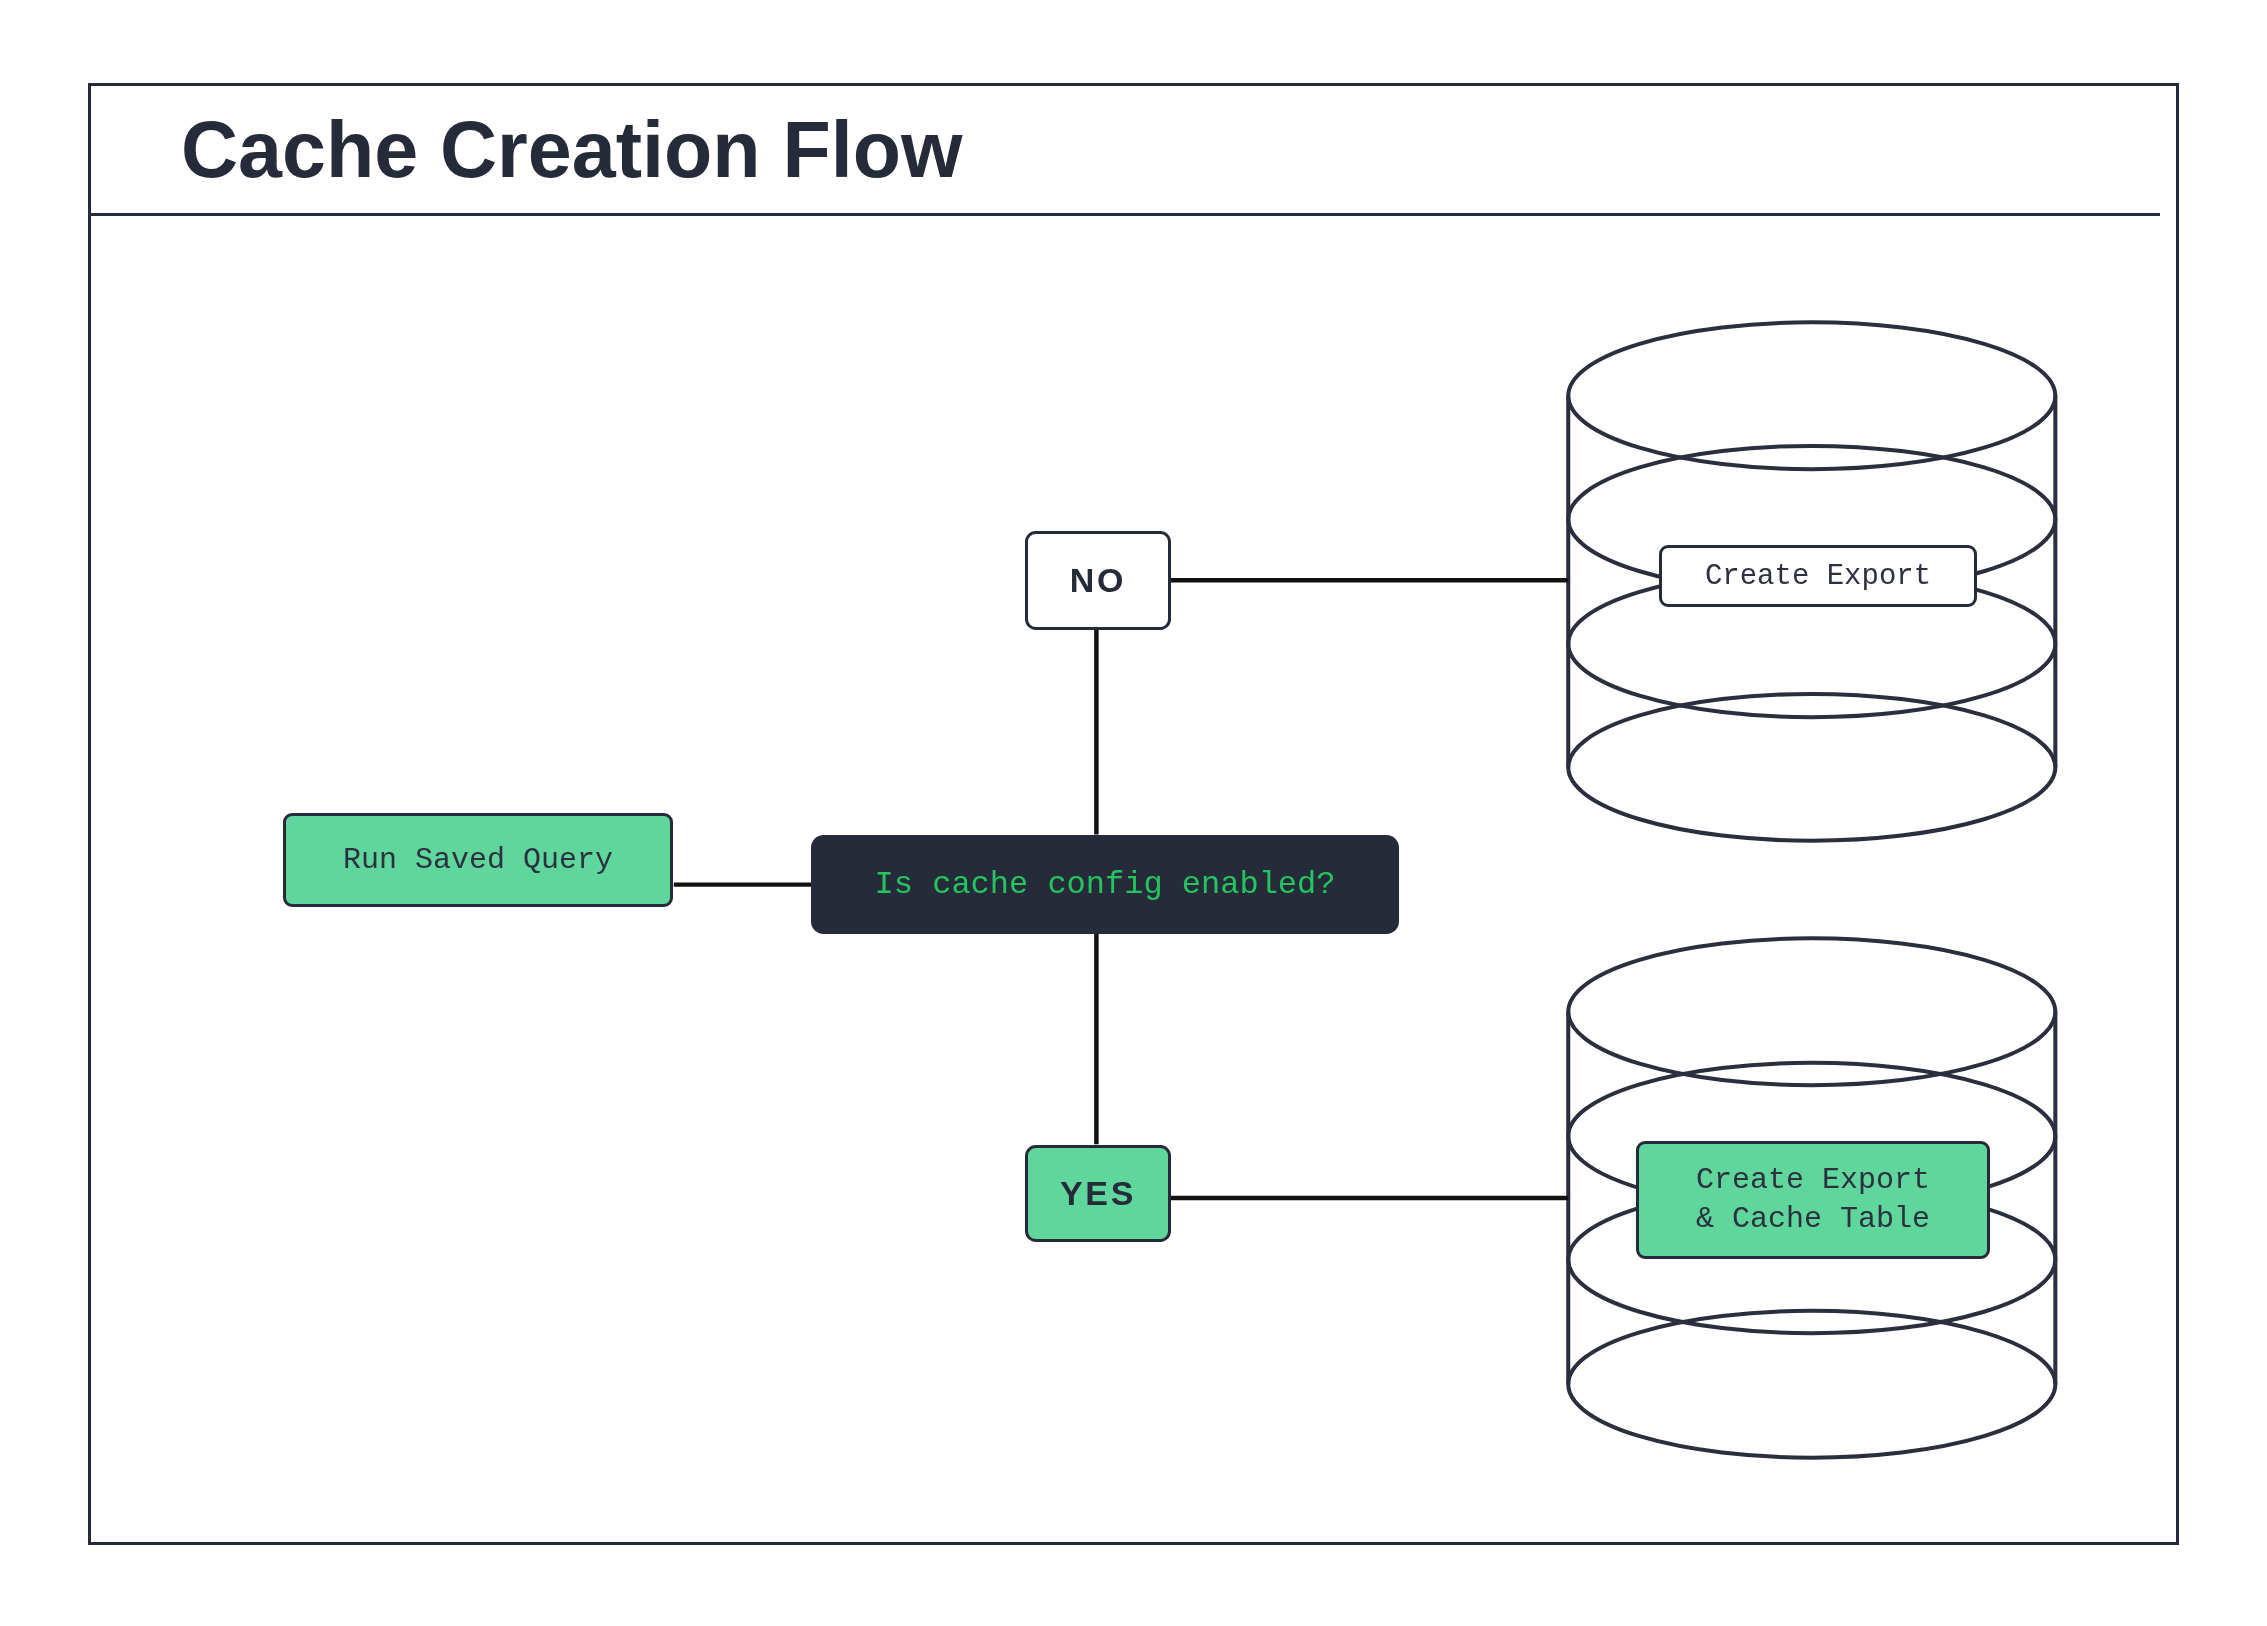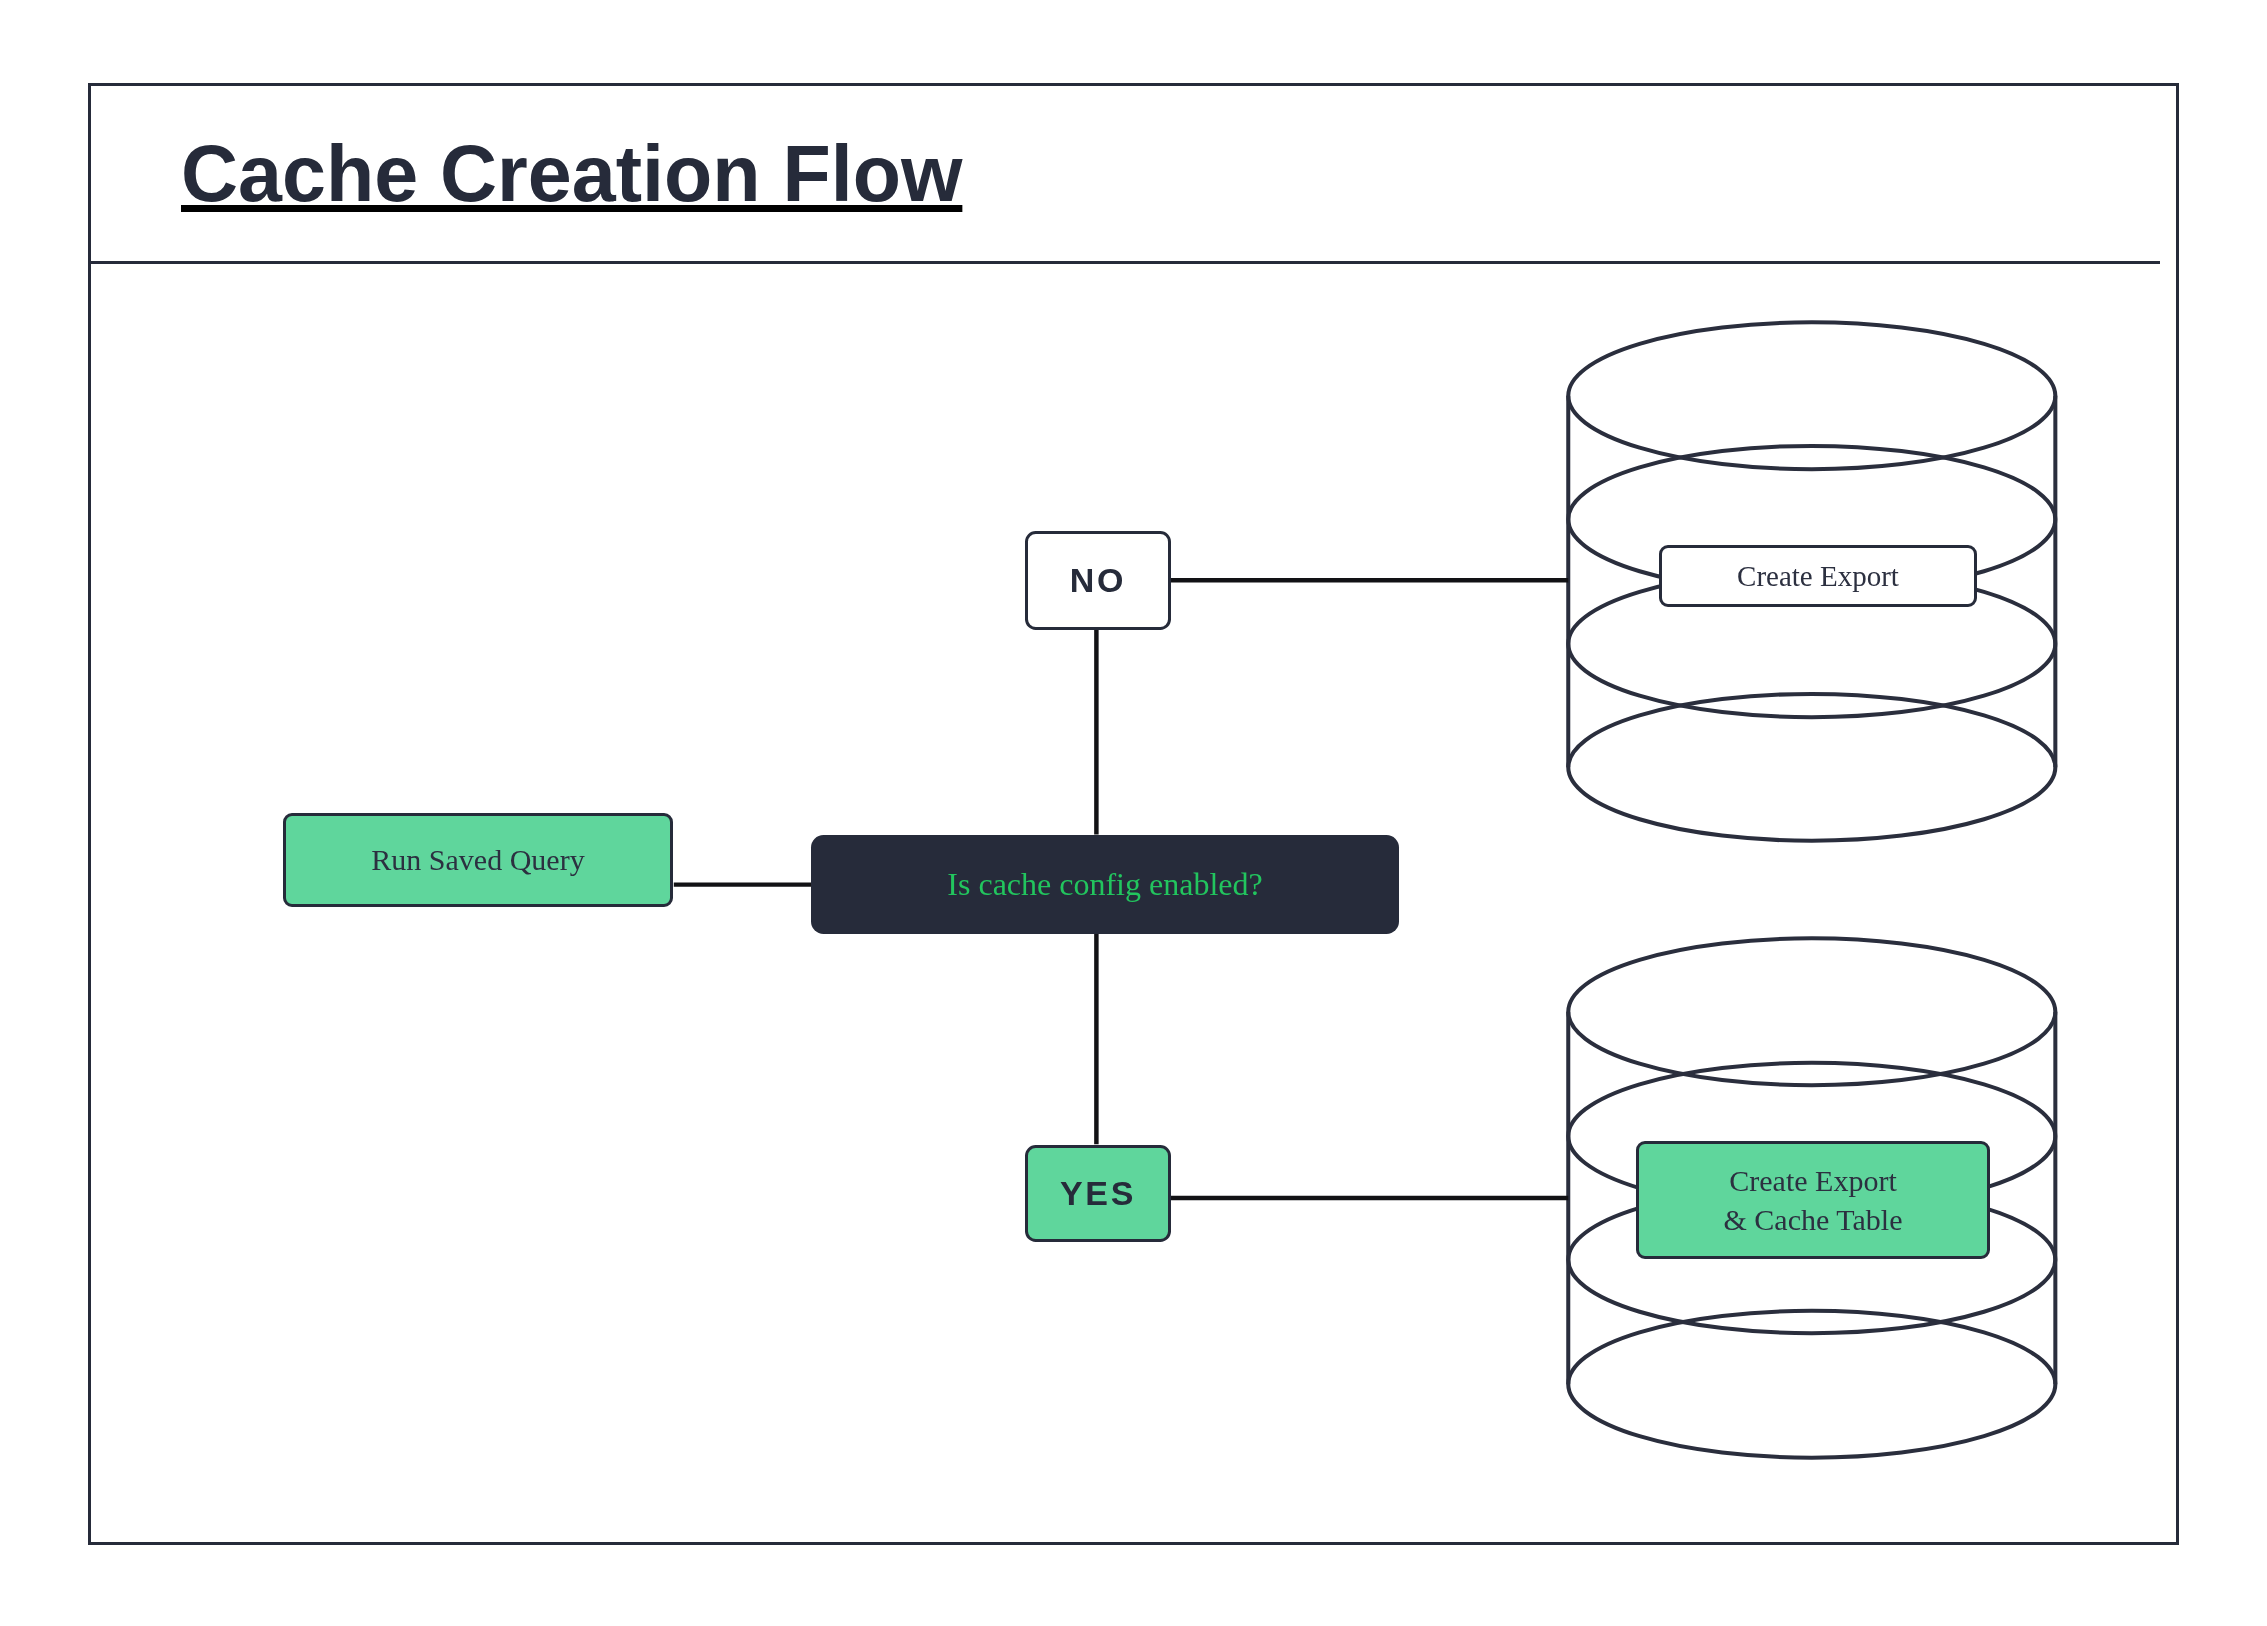--- a/index.html
+++ b/index.html
@@ -18,27 +18,26 @@
     left: 88px; top: 83px;
     width: 2091px; height: 1462px;
     border: 3.6px solid #262b3a;
     box-sizing: border-box;
     background: #ffffff;
     z-index: 0;
   }
   .header {
     position: absolute;
     left: 0; top: 0; right: 16px;
-    height: 178px;
+    height: 130px;
     border-bottom: 3.6px solid #262b3a;
     box-sizing: border-box;
     display: flex;
     align-items: center;
     padding-left: 90px;
-    text-decoration: underline;
   }
   .title {
     font-size: 79px;
     font-weight: 700;
     color: #262b3a;
     letter-spacing: 0px;
   }
 
   
   #wires {
@@ -53,21 +52,21 @@
   .node {
     position: absolute;
     box-sizing: border-box;
     display: flex;
     align-items: center;
     justify-content: center;
     text-align: center;
     z-index: 2;
     color: #2c3040;
   }
-  .mono { font-family: Liberation Serif, serif; }
+  .mono { font-family: Liberation Mono, monospace; }
   .sans { font-family: "Liberation Sans", sans-serif; }
 
   .node-start {
     left: 283px; top: 813px; width: 390px; height: 94px;
     background: #5fd69c;
     border: 3.6px solid #262b3a;
     border-radius: 9px;
     font-size: 30px;
   }
   .node-decision {

